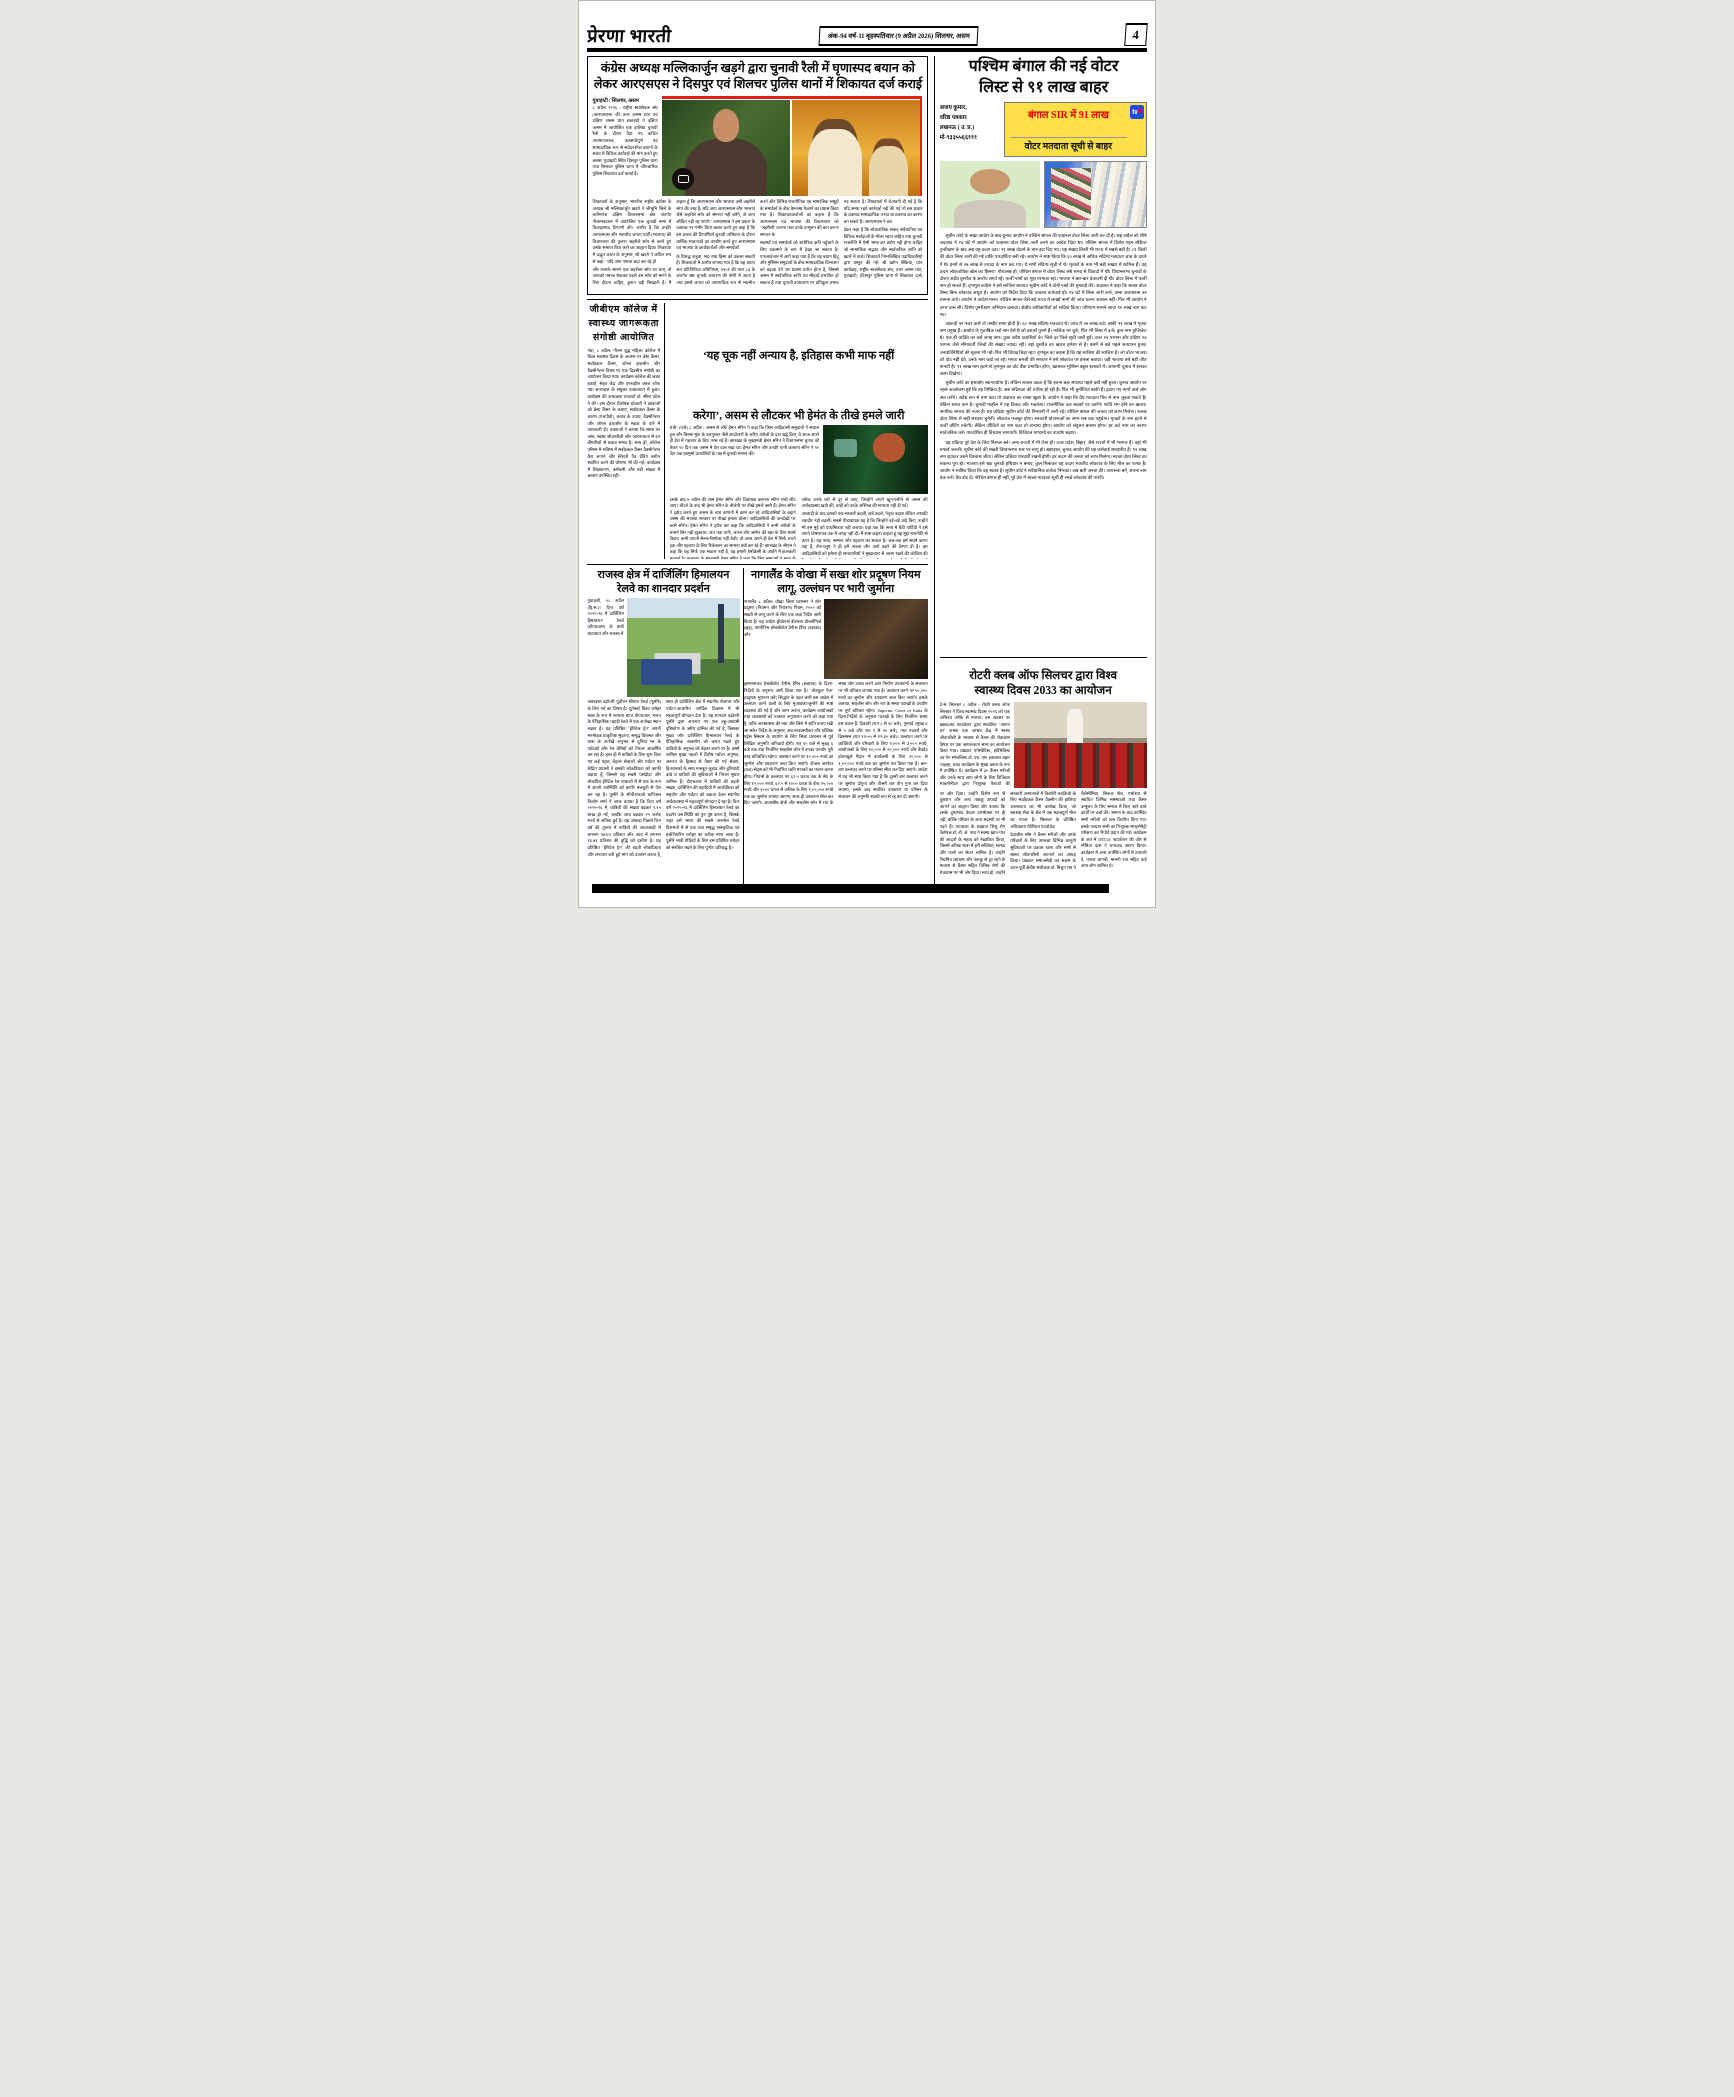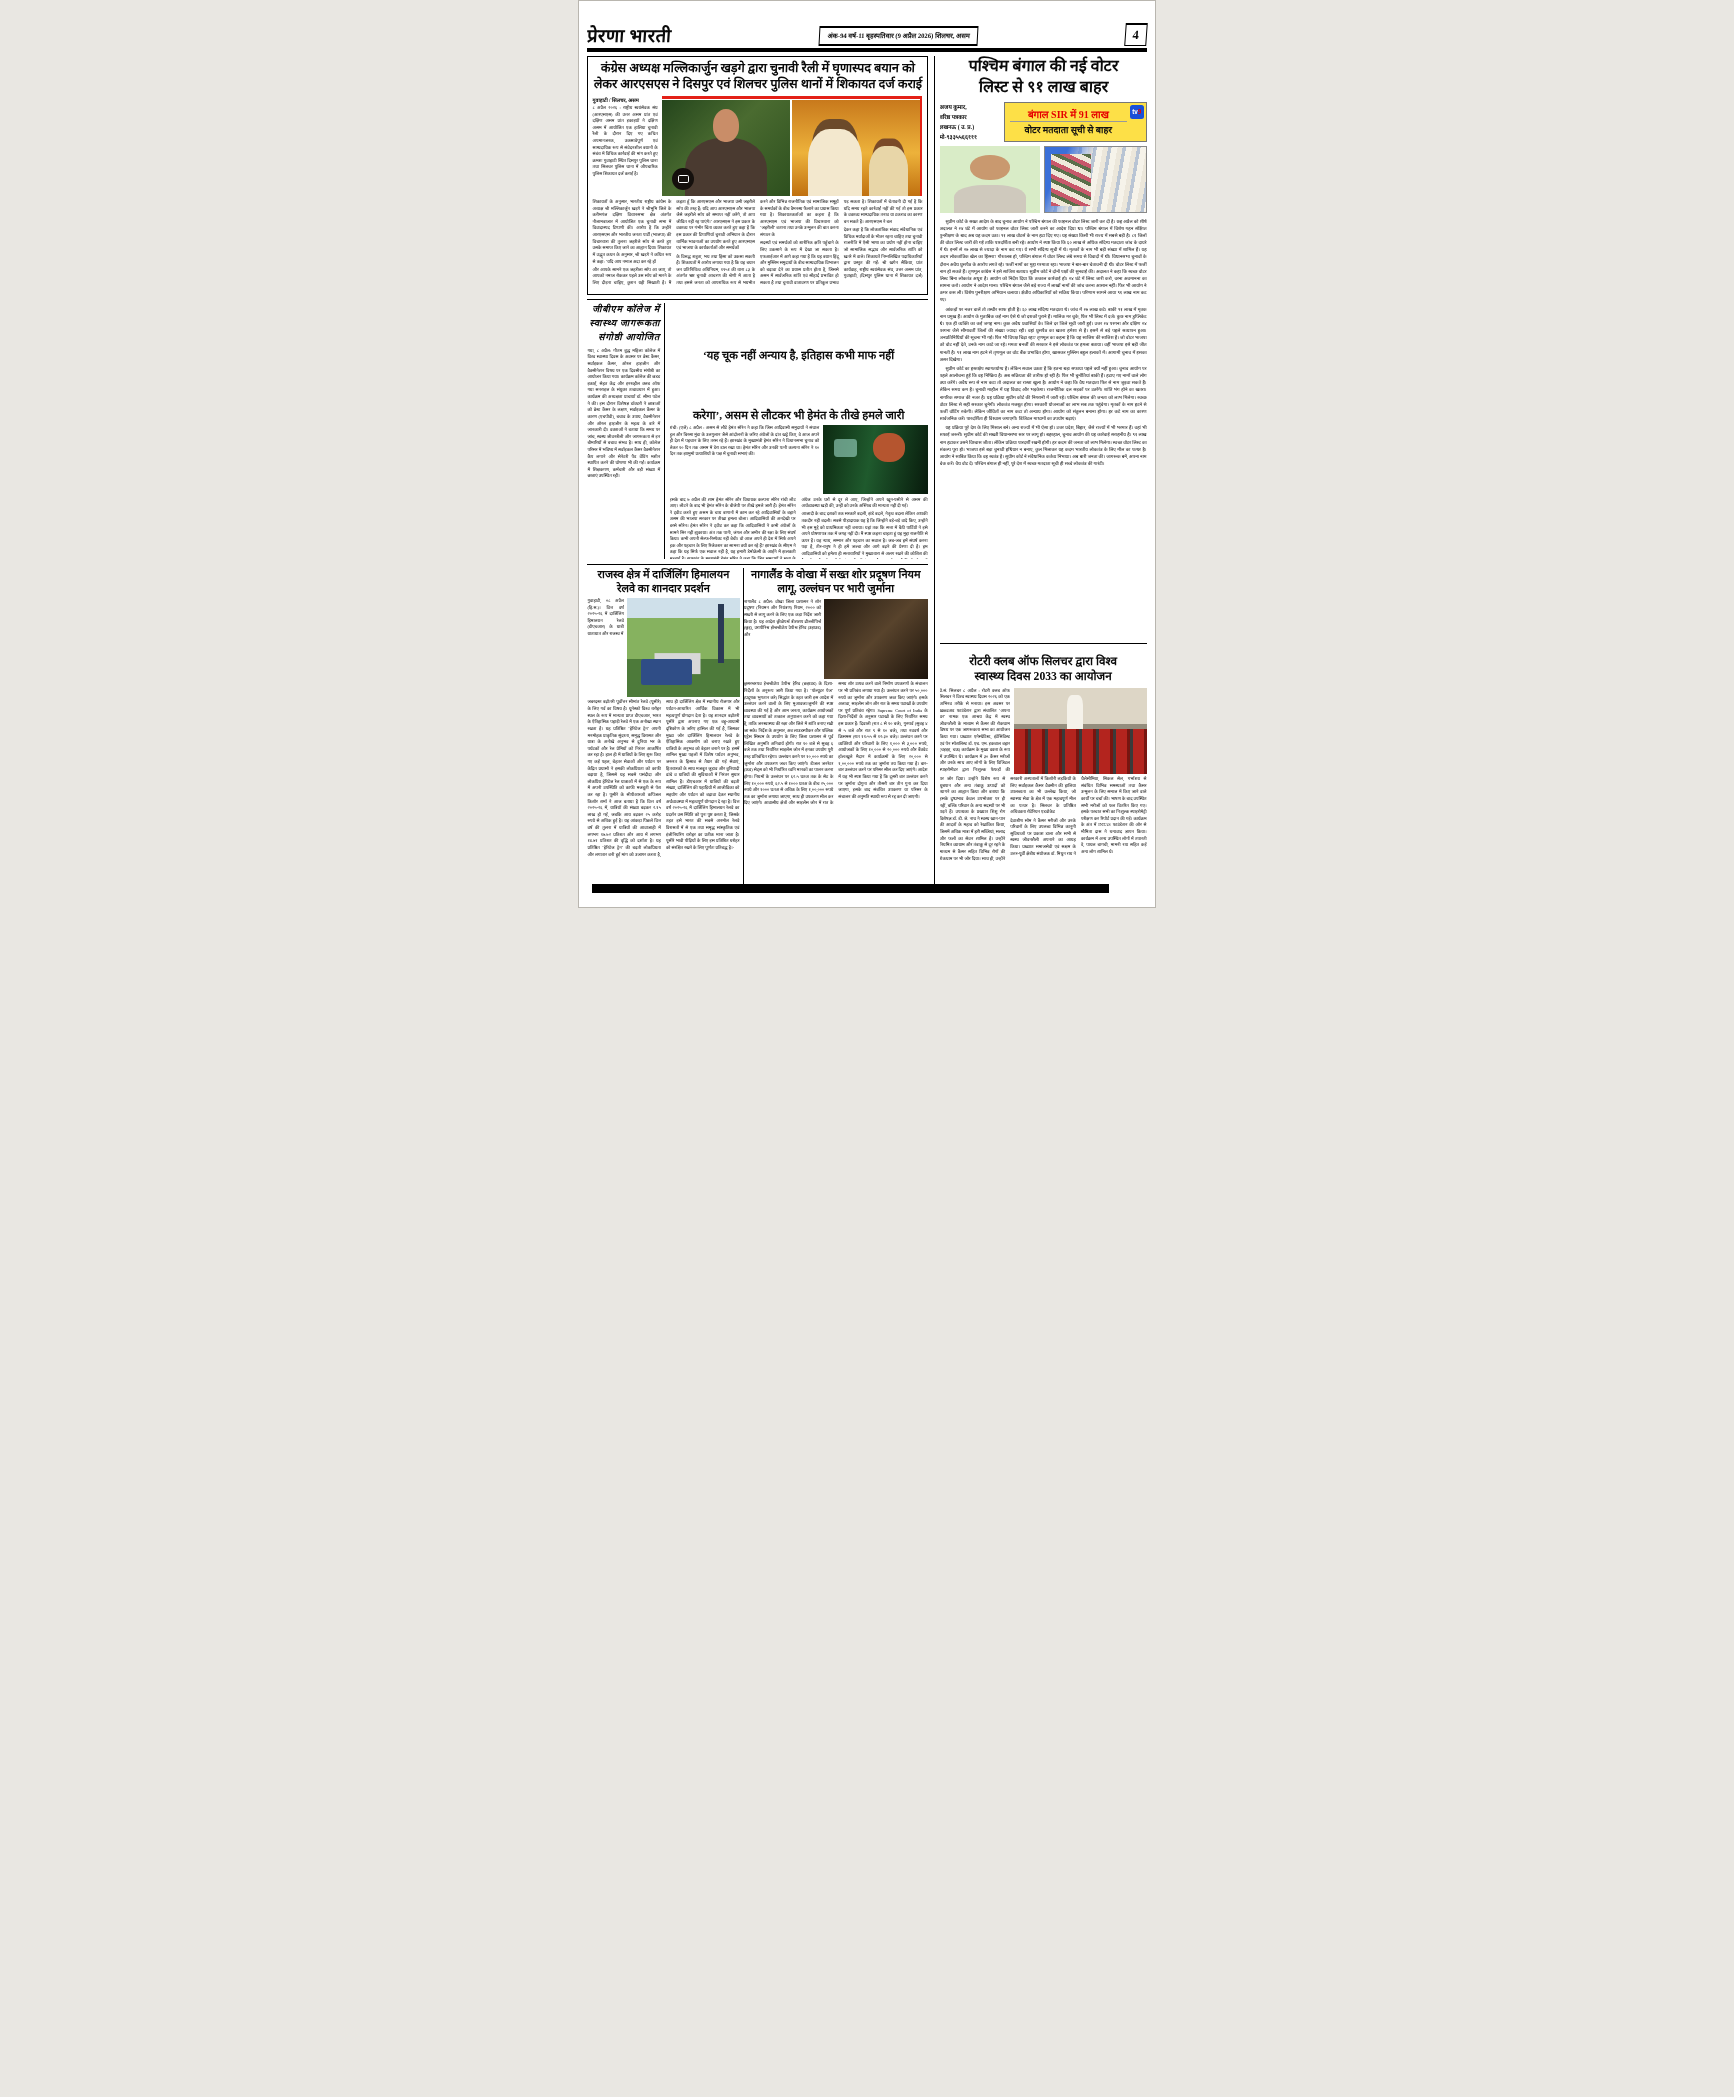--- a/index.html
+++ b/index.html
@@ -77,21 +77,21 @@
   .photo.voters::before{content:"";position:absolute;left:6%;top:10%;width:40%;height:80%;
     background:repeating-linear-gradient(25deg,#c8576a 0 4.2px,#efe9da 4.2px 9.2px,#5a6f4a 9.2px 12.6px);}
   .photo.rotary{background:linear-gradient(180deg,#ddd6c6 0 42%,#948d7d 42%);}
   .photo.rotary::before{content:"";position:absolute;left:40%;top:8%;width:12%;height:40%;
     background:#f5f2ea;border-radius:30% 30% 0 0;}
   .photo.rotary::after{content:"";position:absolute;left:0;bottom:0;width:100%;height:52%;
     background:repeating-linear-gradient(90deg,#b3241e 0 11px,#771510 11px 14.3px,#3a3a3a 14.3px 17px);}
   
   .band-mid{display:flex;gap:5px;border-top:0.8px solid #000;padding-top:3.4px;height:256px;}
   .art-gbm{width:23%;border-right:0.4px solid #000;padding-right:3.4px;box-sizing:border-box;}
-  .art-gbm .hl{font-size:9.2px;text-align:right;line-height:1.5;letter-spacing:0.8px;margin-bottom:3px;font-style:italic;}
+  .art-gbm .hl{font-size:9.2px;text-align:center;line-height:1.5;letter-spacing:0.8px;margin-bottom:3px;}
   .art-hemant{width:77%;}
   .art-hemant .hl{font-size:11.3px;margin-top:45px;}
   .hemant-row{display:flex;gap:4.2px;margin-top:3.4px;height:69px;}
   .hemant-row .body-txt{width:58%;}
   .hemant-row .photo{width:42%;}
   .hemant-body{margin-top:2.5px;column-count:2;column-gap:5.9px;height:145px;}
   
   .band-bottom{display:flex;border-top:0.8px solid #000;padding-top:3.4px;flex:1;}
   .art-dhr{width:46%;border-right:0.4px solid #000;padding-right:3.4px;box-sizing:border-box;}
   .art-dhr .hl{font-size:11px;}
@@ -105,21 +105,21 @@
   .noise-row .body-txt{width:42%;}
   .noise-row .photo{width:58%;}
   .noise-body{margin-top:2.5px;column-count:2;column-gap:5px;height:208px;}
   
   .art-wb .hl{font-size:16px;line-height:1.3;transform:skewX(-2deg);}
   .wb-meta{display:flex;gap:4.2px;margin-top:4.2px;}
   .wb-byline{width:30%;font-weight:700;font-size:5.9px;line-height:1.7;}
   .tv9-box{width:70%;border:0.8px solid #777;background:#fde047;position:relative;
     padding:3.4px 18.5px 3.4px 4.2px;box-sizing:border-box;}
   .tv9-l1{color:#e60000;font-weight:700;font-size:10px;text-align:center;}
-  .tv9-l2{color:#111;font-weight:700;font-size:9.2px;text-align:center;border-top:1.3px solid #999;margin-top:0;padding-top:1.7px;}
+  .tv9-l2{color:#111;font-weight:700;font-size:9.2px;text-align:center;border-top:1.3px solid #999;margin-top:16px;padding-top:1.7px;}
   .tv9-logo{position:absolute;right:1.7px;top:1.7px;width:14.3px;height:14.3px;background:#1a4fd8;
     border-radius:2.5px;color:#fff;font-weight:700;font-size:6.3px;display:flex;align-items:center;justify-content:center;font-family:"Liberation Sans",sans-serif;}
   .tv9-logo .nine{color:#e60000;}
   .wb-photos{display:flex;gap:3.4px;margin-top:4.2px;height:67px;}
   .wb-photos .author{width:30%;}
   .wb-photos .voters{width:70%;border:0.4px solid #888;}
   .wb-body{margin-top:4.2px;font-size:4.6px;line-height:1.56;text-align:justify;height:422px;overflow:hidden;}
   .wb-body p{margin:0 0 2.1px 0;text-indent:5.9px;}
   
   .art-rotary{border-top:0.8px solid #000;margin-top:3.4px;padding-top:11px;flex:1;}

